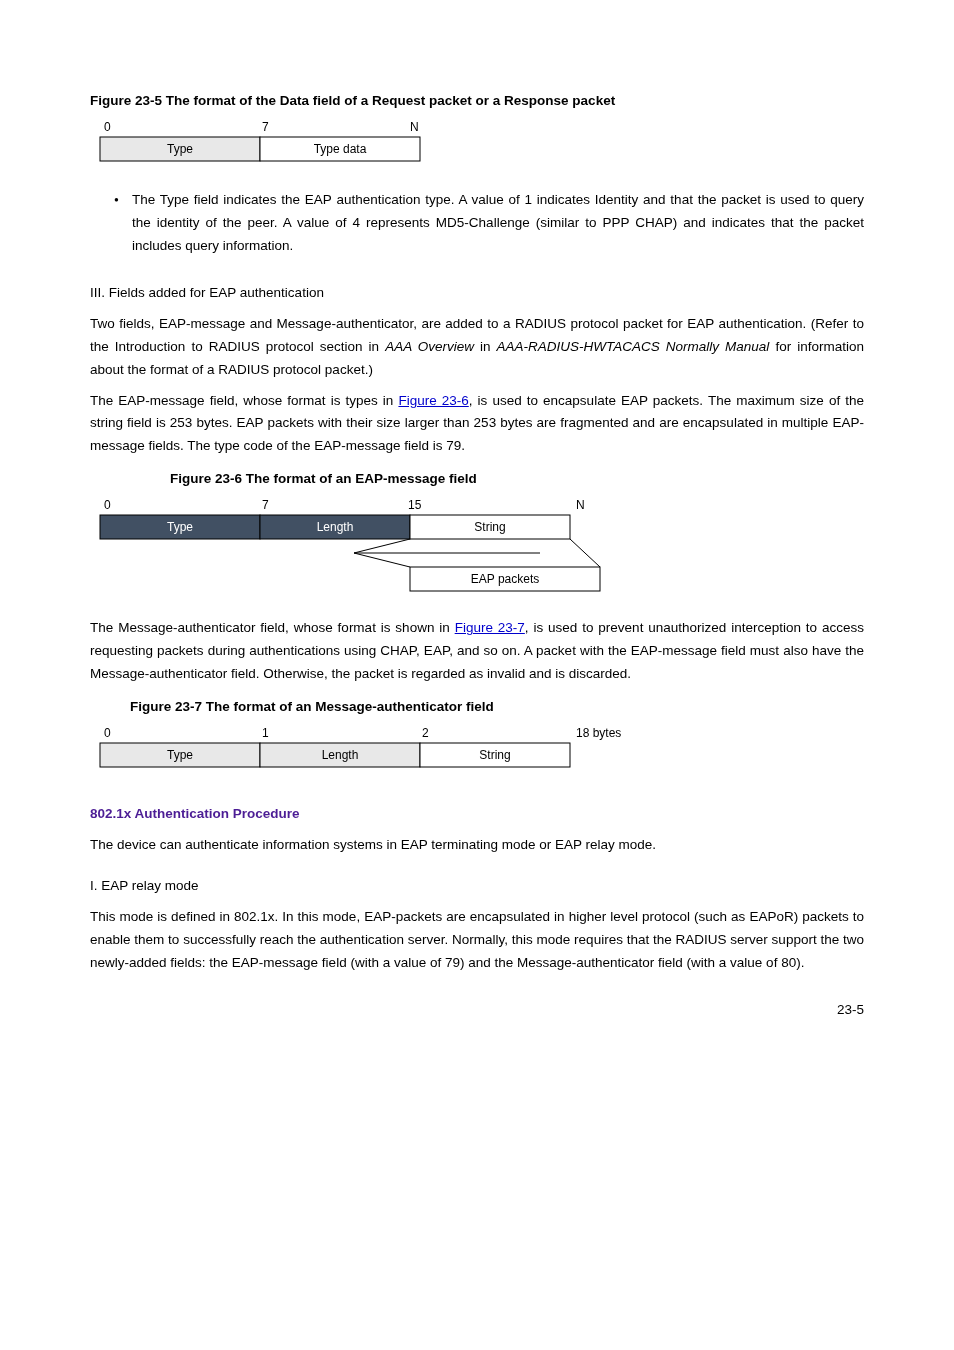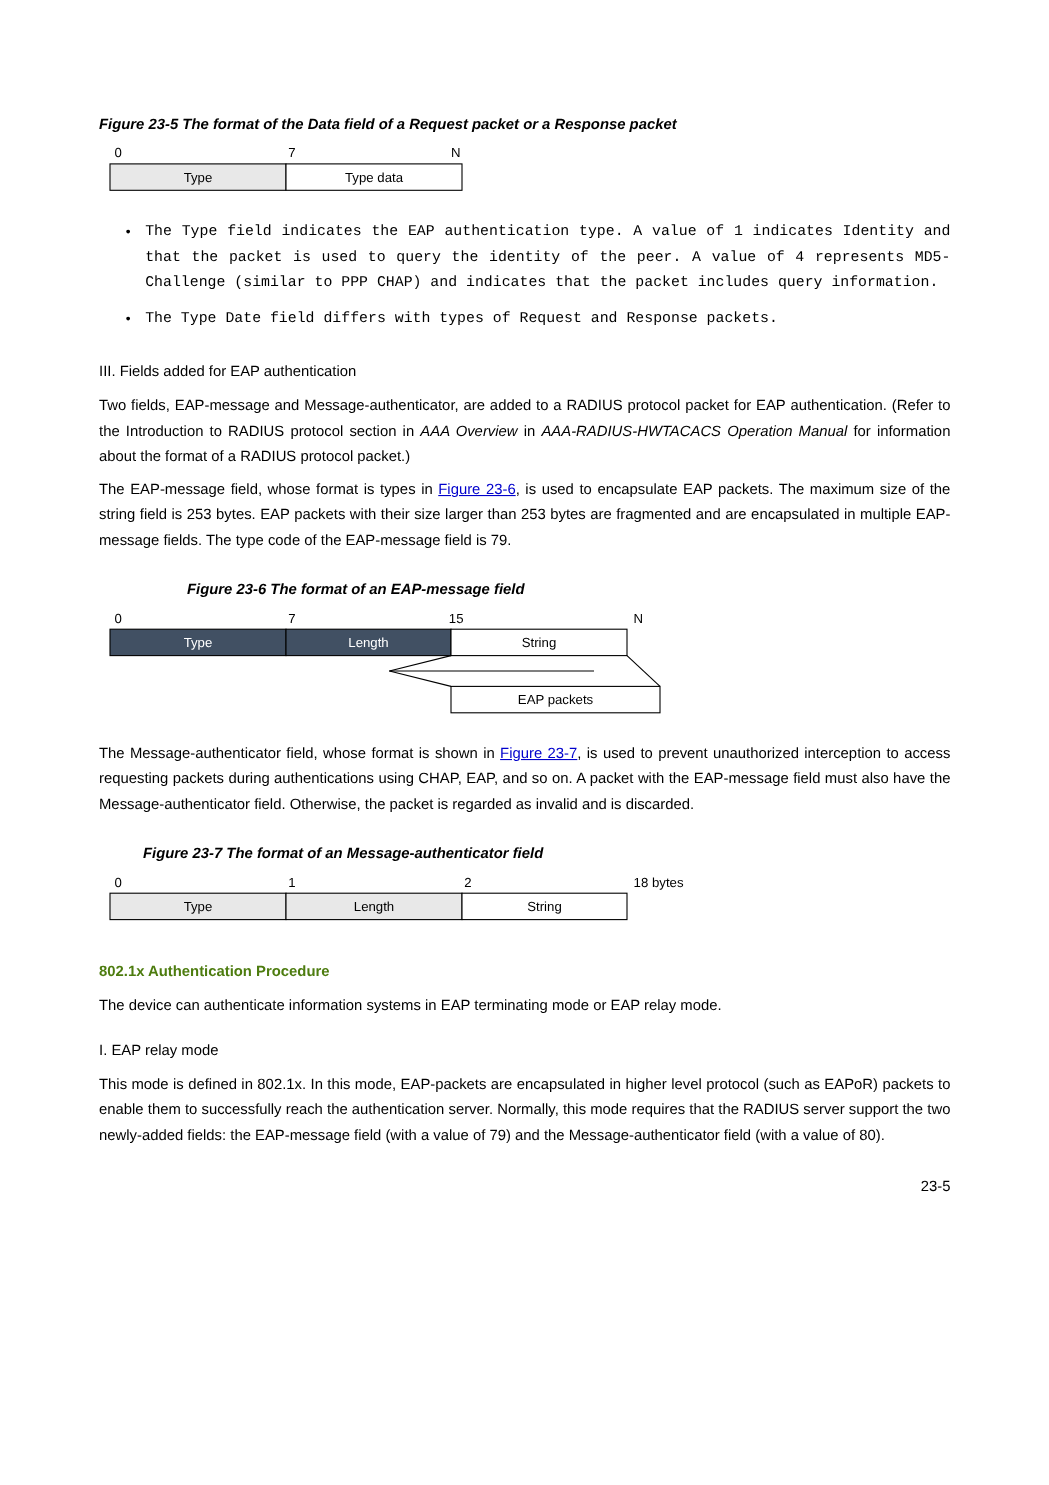--- a/index.html
+++ b/index.html
@@ -8,50 +8,48 @@
     line-height: 1.7;
     color: #000;
     max-width: 954px;
     margin: 0;
     padding: 80px 90px 40px 90px;
     box-sizing: border-box;
     text-align: justify;
   }
   .fig-caption {
     font-weight: bold;
-    margin: 22px 0 6px 0;
-    font-style: italic;
+    margin: 10px 0 6px 0;
   }
   .centered-caption {
     text-indent: 80px;
   }
   .diagram {
     margin: 6px 0 20px 0;
   }
   .diagram svg { display: block; }
   ul.bullets {
     list-style: none;
     padding-left: 24px;
     margin: 18px 0 24px 0;
-    font-family: Liberation Mono, monospace;
   }
   ul.bullets li {
     position: relative;
     padding-left: 18px;
     margin-bottom: 10px;
   }
   ul.bullets li::before {
     content: "●";
     position: absolute;
     left: 0;
     font-size: 8px;
     top: 4px;
   }
   .section-h {
-    color: #4d7c0f;
+    color: #4c1d95;
     font-weight: bold;
     margin: 28px 0 6px 0;
     text-align: left;
   }
   .sub-h {
     font-weight: normal;
     margin: 18px 0 4px 0;
     text-align: left;
   }
   a.figlink { color: #0000cc; text-decoration: underline; }
@@ -73,27 +71,26 @@
     <text x="320" y="12" font-size="12"><tspan>N</tspan></text>
     <rect x="10" y="18" width="160" height="24" fill="#e8e8e8" stroke="#000"></rect>
     <text x="90" y="34" font-size="12" text-anchor="middle"><tspan>Type</tspan></text>
     <rect x="170" y="18" width="160" height="24" fill="#fff" stroke="#000"></rect>
     <text x="250" y="34" font-size="12" text-anchor="middle"><tspan>Type data</tspan></text>
   </svg>
 </div>
 
 <ul class="bullets">
   <li>The Type field indicates the EAP authentication type. A value of 1 indicates Identity and that the packet is used to query the identity of the peer. A value of 4 represents MD5-Challenge (similar to PPP CHAP) and indicates that the packet includes query information.</li>
-  <li>The Type Date field differs with types of Request and Response packets.</li>
 </ul>
 
 <div class="sub-h">III. Fields added for EAP authentication</div>
 
 <p>
-  <span>Two fields, EAP-message and Message-authenticator, are added to a RADIUS protocol packet for EAP authentication. (Refer to the Introduction to RADIUS protocol section in </span><span class="italic">AAA Overview</span><span> in </span><span class="italic">AAA-RADIUS-HWTACACS Operation Manual</span><span> for information about the format of a RADIUS protocol packet.)</span>
+  <span>Two fields, EAP-message and Message-authenticator, are added to a RADIUS protocol packet for EAP authentication. (Refer to the Introduction to RADIUS protocol section in </span><span class="italic">AAA Overview</span><span> in </span><span class="italic">AAA-RADIUS-HWTACACS Normally Manual</span><span> for information about the format of a RADIUS protocol packet.)</span>
 </p>
 
 <p>
   <span>The EAP-message field, whose format is types in </span><a href="#" class="figlink">Figure 23-6</a><span>, is used to encapsulate EAP packets. The maximum size of the string field is 253 bytes. EAP packets with their size larger than 253 bytes are fragmented and are encapsulated in multiple EAP-message fields. The type code of the EAP-message field is 79.</span>
 </p>
 
 <p class="fig-caption centered-caption">
   <span>Figure 23-6</span><span> The format of an EAP-message field</span>
 </p>
 

